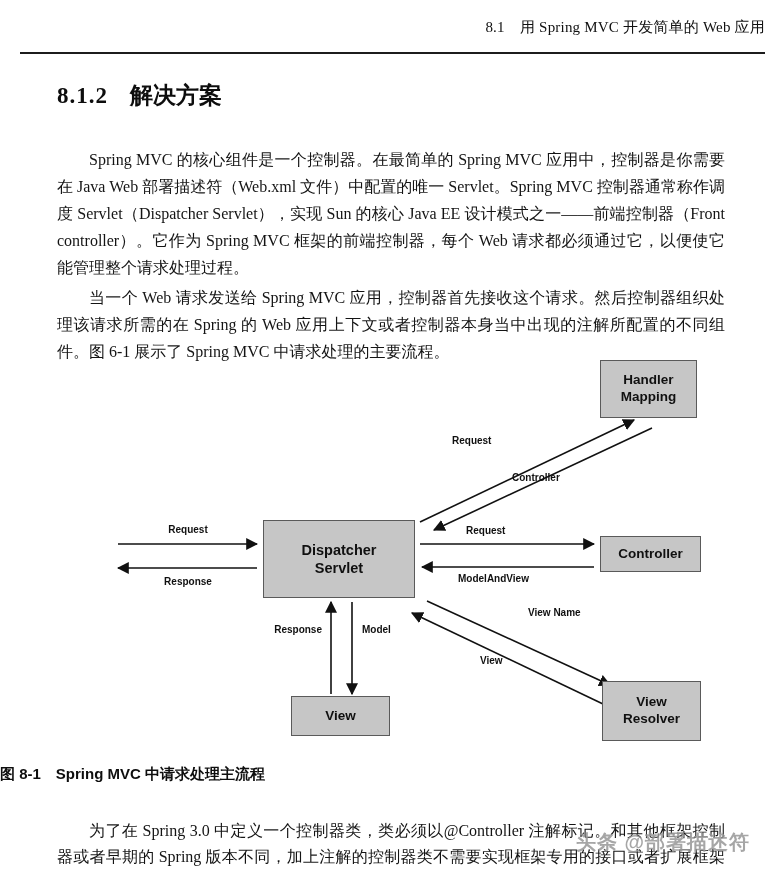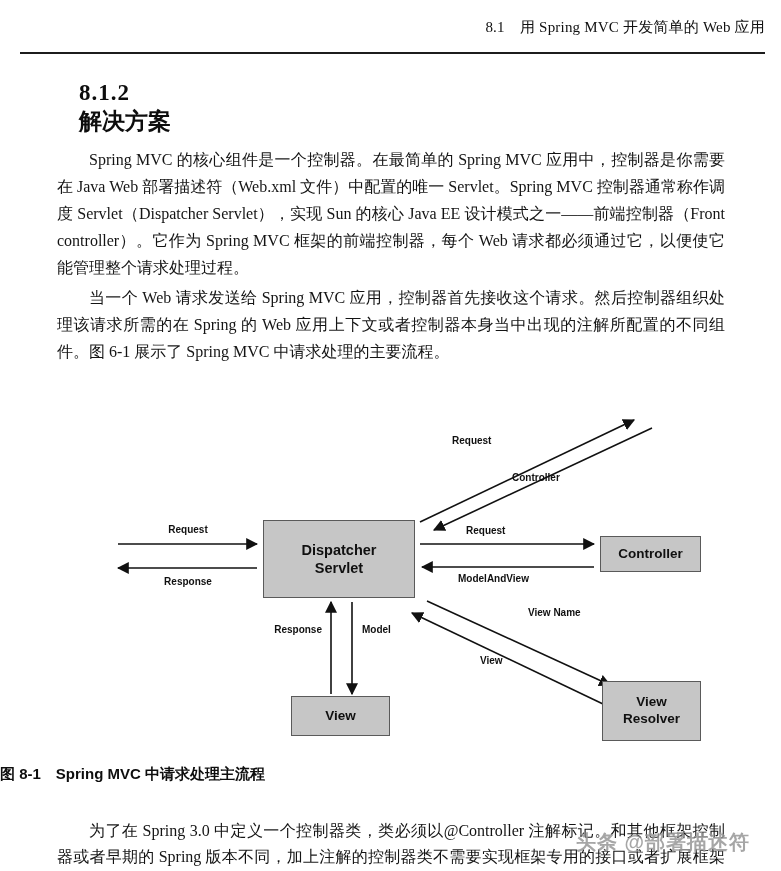--- a/index.html
+++ b/index.html
@@ -16,21 +16,21 @@
     position:absolute;top:18px;right:16px;
     font-size:15px;letter-spacing:.2px;color:#101010;
   }
   .header-rule{
     position:absolute;top:52px;left:20px;width:745px;height:2px;
     background:#1c1c1c;
   }
   .section-heading{
     position:absolute;top:80px;left:57px;
     font-weight:bold;font-size:23px;color:#0d0d0d;
-    display:flex;align-items:baseline;flex-direction:column;
+    display:flex;align-items:baseline;
   }
   .section-heading .num{letter-spacing:1px;}
   .section-heading .title{margin-left:22px;text-align:right;}
   .body-para{
     position:absolute;left:57px;width:668px;
     font-size:16px;line-height:27px;
     text-align:justify;text-indent:2em;color:#141414;
   }
   .para-1{top:130px;}
   .para-2{top:268px;}
@@ -125,20 +125,23 @@
 
       <line x1="331" y1="342" x2="331" y2="250" stroke="#111" stroke-width="1.6" marker-end="url(#arr)"></line>
 
       <line x1="352" y1="250" x2="352" y2="342" stroke="#111" stroke-width="1.6" marker-end="url(#arr)"></line>
 
       <line x1="118" y1="192" x2="257" y2="192" stroke="#111" stroke-width="1.6" marker-end="url(#arr)"></line>
 
       <line x1="257" y1="216" x2="118" y2="216" stroke="#111" stroke-width="1.6" marker-end="url(#arr)"></line>
     </svg>
 
+    <div class="node node-handler-mapping">
+      <span class="wrap">Handler Mapping</span>
+    </div>
     <div class="node node-dispatcher">
       <span class="wrap">Dispatcher Servlet</span>
     </div>
     <div class="node node-controller">
       <span>Controller</span>
     </div>
     <div class="node node-view-resolver">
       <span class="wrap">View Resolver</span>
     </div>
     <div class="node node-view">

